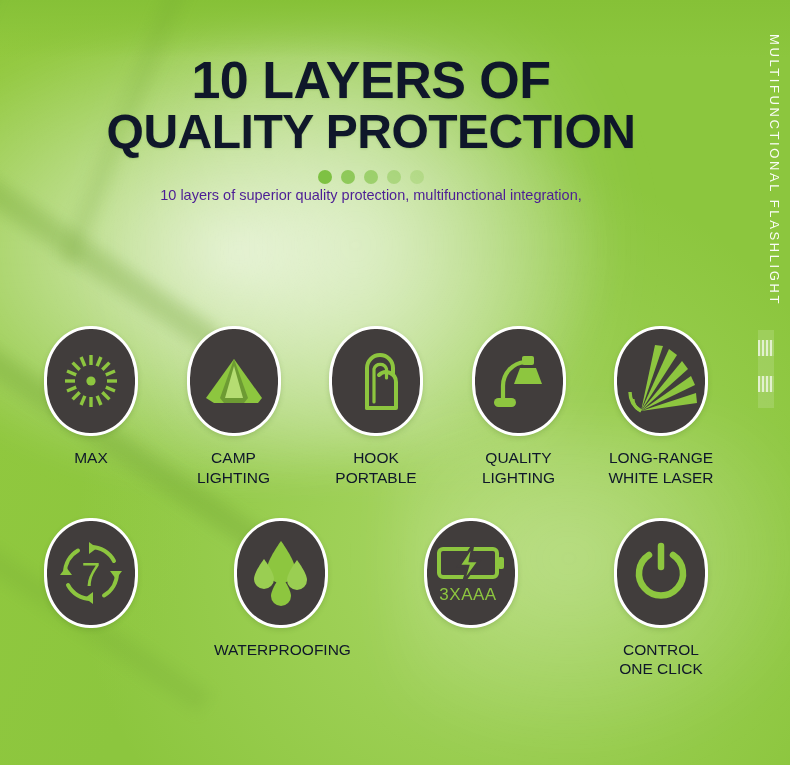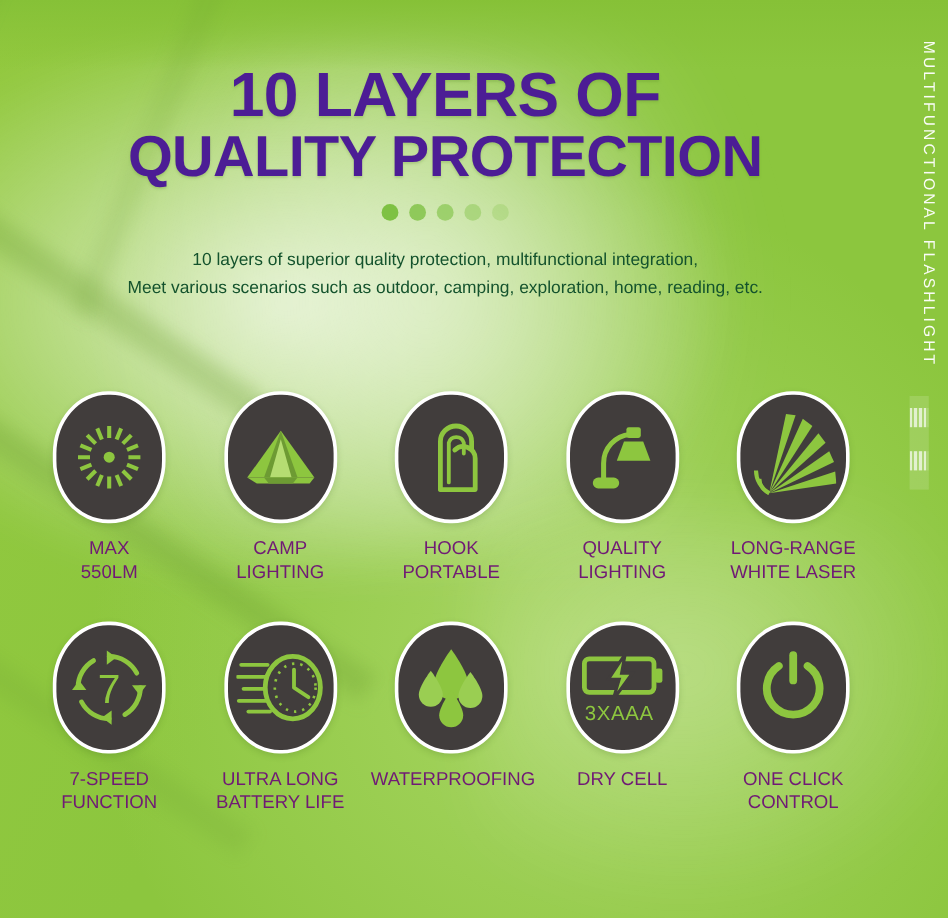--- a/index.html
+++ b/index.html
@@ -114,21 +114,21 @@
 
   
   .header {
     position: absolute;
     left: 0;
     right: 48px;
     top: 54px;
     text-align: center;
   }
   .title {
-    color: #4c1d95;
+    color: #0f172a;
     font-weight: bold;
     font-size: 52px;
     line-height: 1.0;
     letter-spacing: -0.5px;
     font-family: "Liberation Sans", sans-serif;
     text-shadow: 0 1px 2px rgba(90,140,40,0.25);
   }
   .title .l1 { display: block; }
   .title .l2 { display: block; font-size: 48px; margin-top: 2px; }
 
@@ -140,22 +140,21 @@
   }
   .dots span {
     display: block;
     width: 14px;
     height: 14px;
     border-radius: 50%;
     background: #7ec143;
   }
 
   .subtitle {
-    margin-top: 22px;
-    color: #14532d;
+    color: #4c1d95;
     font-size: 14.5px;
     line-height: 1.62;
     font-family: "Liberation Sans", sans-serif;
   }
   .subtitle span { display: block; }
 
   
   .grid {
     position: absolute;
     left: 24px;
@@ -183,21 +182,21 @@
     box-shadow: 0 2px 5px rgba(70,110,30,0.22);
     display: flex;
     align-items: center;
     justify-content: center;
     box-sizing: border-box;
   }
   .badge svg { display: block; }
 
   .caption {
     margin-top: 12px;
-    color: #701a75;
+    color: #0f172a;
     font-size: 15.5px;
     line-height: 1.28;
     font-family: "Liberation Sans", sans-serif;
     white-space: nowrap;
   }
   .caption span { display: block; }
 </style>
 </head>
 <body>
 
@@ -229,21 +228,20 @@
     </div>
     <div class="dots">
       <span style="opacity:1"></span>
       <span style="opacity:0.80"></span>
       <span style="opacity:0.62"></span>
       <span style="opacity:0.42"></span>
       <span style="opacity:0.26"></span>
     </div>
     <div class="subtitle">
       <span>10 layers of superior quality protection, multifunctional integration,</span>
-      <span>Meet various scenarios such as outdoor, camping, exploration, home, reading, etc.</span>
     </div>
   </div>
 
   <div class="grid">
 
     <div class="row">
 
       <div class="cell">
         <div class="badge">
           <svg width="62" height="62" viewBox="0 0 62 62">
@@ -265,21 +263,20 @@
                 <line x1="-24.0" y1="-9.95" x2="-14.8" y2="-6.12"></line>
                 <line x1="-18.4" y1="-18.4" x2="-11.3" y2="-11.3"></line>
                 <line x1="-9.95" y1="-24.0" x2="-6.12" y2="-14.8"></line>
               </g>
             </g>
             <circle cx="31" cy="31" r="4.6" fill="#8dc63f"></circle>
           </svg>
         </div>
         <div class="caption">
           <span>MAX</span>
-          <span>550LM</span>
         </div>
       </div>
 
       <div class="cell">
         <div class="badge">
           <svg width="64" height="56" viewBox="0 0 64 56">
             <path d="M32 6 L60 45 L4 45 Z" fill="#8dc63f"></path>
             <path d="M32 6 L46 45 L18 45 Z" fill="#6d9b33"></path>
             <path d="M32 13 L41 45 L23 45 Z" fill="#b5dd72"></path>
             <path d="M4 45 L12 50 L56 50 L60 45 Z" fill="#8dc63f"></path>
@@ -352,46 +349,22 @@
             <path d="M58 32 A26 26 0 0 1 45 54.5" fill="none" stroke="#8dc63f" stroke-width="4" stroke-linecap="round"></path>
             <path d="M32 58 A26 26 0 0 1 9 44" fill="none" stroke="#8dc63f" stroke-width="4" stroke-linecap="round"></path>
             <path d="M6 32 A26 26 0 0 1 19 9.5" fill="none" stroke="#8dc63f" stroke-width="4" stroke-linecap="round"></path>
             <path d="M30 1 L38 7 L30 13 Z" fill="#8dc63f"></path>
             <path d="M63 30 L57 38 L51 30 Z" fill="#8dc63f"></path>
             <path d="M34 63 L26 57 L34 51 Z" fill="#8dc63f"></path>
             <path d="M1 34 L7 26 L13 34 Z" fill="#8dc63f"></path>
             <text x="32" y="45" text-anchor="middle" font-family="'Liberation Sans', sans-serif" font-size="34" fill="#8dc63f">7</text>
           </svg>
         </div>
-        <div class="caption">
-          <span>7-SPEED</span>
-          <span>FUNCTION</span>
-        </div>
-      </div>
-
-      <div class="cell">
-        <div class="badge">
-          <svg width="74" height="62" viewBox="0 0 74 62">
-            <g stroke="#8dc63f" stroke-width="3.2" stroke-linecap="round">
-              <line x1="4" y1="12" x2="26" y2="12"></line>
-              <line x1="1" y1="22" x2="24" y2="22"></line>
-              <line x1="6" y1="32" x2="24" y2="32"></line>
-              <line x1="2" y1="42" x2="26" y2="42"></line>
-              <line x1="10" y1="51" x2="28" y2="51"></line>
-            </g>
-            <ellipse cx="47" cy="31" rx="23" ry="26" fill="none" stroke="#8dc63f" stroke-width="4"></ellipse>
-            <ellipse cx="49" cy="31" rx="17" ry="20" fill="none" stroke="#8dc63f" stroke-width="2.2" stroke-dasharray="2 5"></ellipse>
-            <path d="M48 31 L48 16 M48 31 L60 39" fill="none" stroke="#8dc63f" stroke-width="3.2" stroke-linecap="round"></path>
-          </svg>
-        </div>
-        <div class="caption">
-          <span>ULTRA LONG</span>
-          <span>BATTERY LIFE</span>
-        </div>
-      </div>
+      </div>
+
 
       <div class="cell">
         <div class="badge">
           <svg width="62" height="70" viewBox="0 0 62 70">
             <path d="M31 3 C31 3 17 22 17 31 A14 14 0 0 0 45 31 C45 22 31 3 31 3 Z" fill="#8dc63f"></path>
             <path d="M14 21 C14 21 4 34 4 41 A10 10 0 0 0 24 41 C24 34 14 21 14 21 Z" fill="#9ace52"></path>
             <path d="M47 22 C47 22 37 35 37 42 A10 10 0 0 0 57 42 C57 35 47 22 47 22 Z" fill="#9ace52"></path>
             <path d="M31 37 C31 37 21 51 21 58 A10 10 0 0 0 41 58 C41 51 31 37 31 37 Z" fill="#8dc63f"></path>
           </svg>
         </div>
@@ -403,34 +376,33 @@
       <div class="cell">
         <div class="badge">
           <svg width="72" height="64" viewBox="0 0 72 64">
             <rect x="4" y="8" width="58" height="28" rx="4" fill="none" stroke="#8dc63f" stroke-width="4"></rect>
             <rect x="63" y="16" width="6" height="12" rx="2" fill="#8dc63f"></rect>
             <path d="M38 4 L24 25 L33 25 L28 42 L44 20 L35 20 Z" fill="#8dc63f" stroke="#413d3c" stroke-width="2.6"></path>
             <text x="33" y="59" text-anchor="middle" font-family="'Liberation Sans', sans-serif" font-size="17" letter-spacing="0.5" fill="#8dc63f">3XAAA</text>
           </svg>
         </div>
         <div class="caption">
-          <span>DRY CELL</span>
         </div>
       </div>
 
       <div class="cell">
         <div class="badge">
           <svg width="62" height="64" viewBox="0 0 62 64">
             <path d="M19 14 A22 22 0 1 0 43 14" fill="none" stroke="#8dc63f" stroke-width="6.5" stroke-linecap="round"></path>
             <line x1="31" y1="5" x2="31" y2="26" stroke="#8dc63f" stroke-width="6.5" stroke-linecap="round"></line>
           </svg>
         </div>
         <div class="caption">
+          <span>CONTROL</span>
           <span>ONE CLICK</span>
-          <span>CONTROL</span>
         </div>
       </div>
 
     </div>
 
   </div>
 
 </div>
 
 </body></html>

